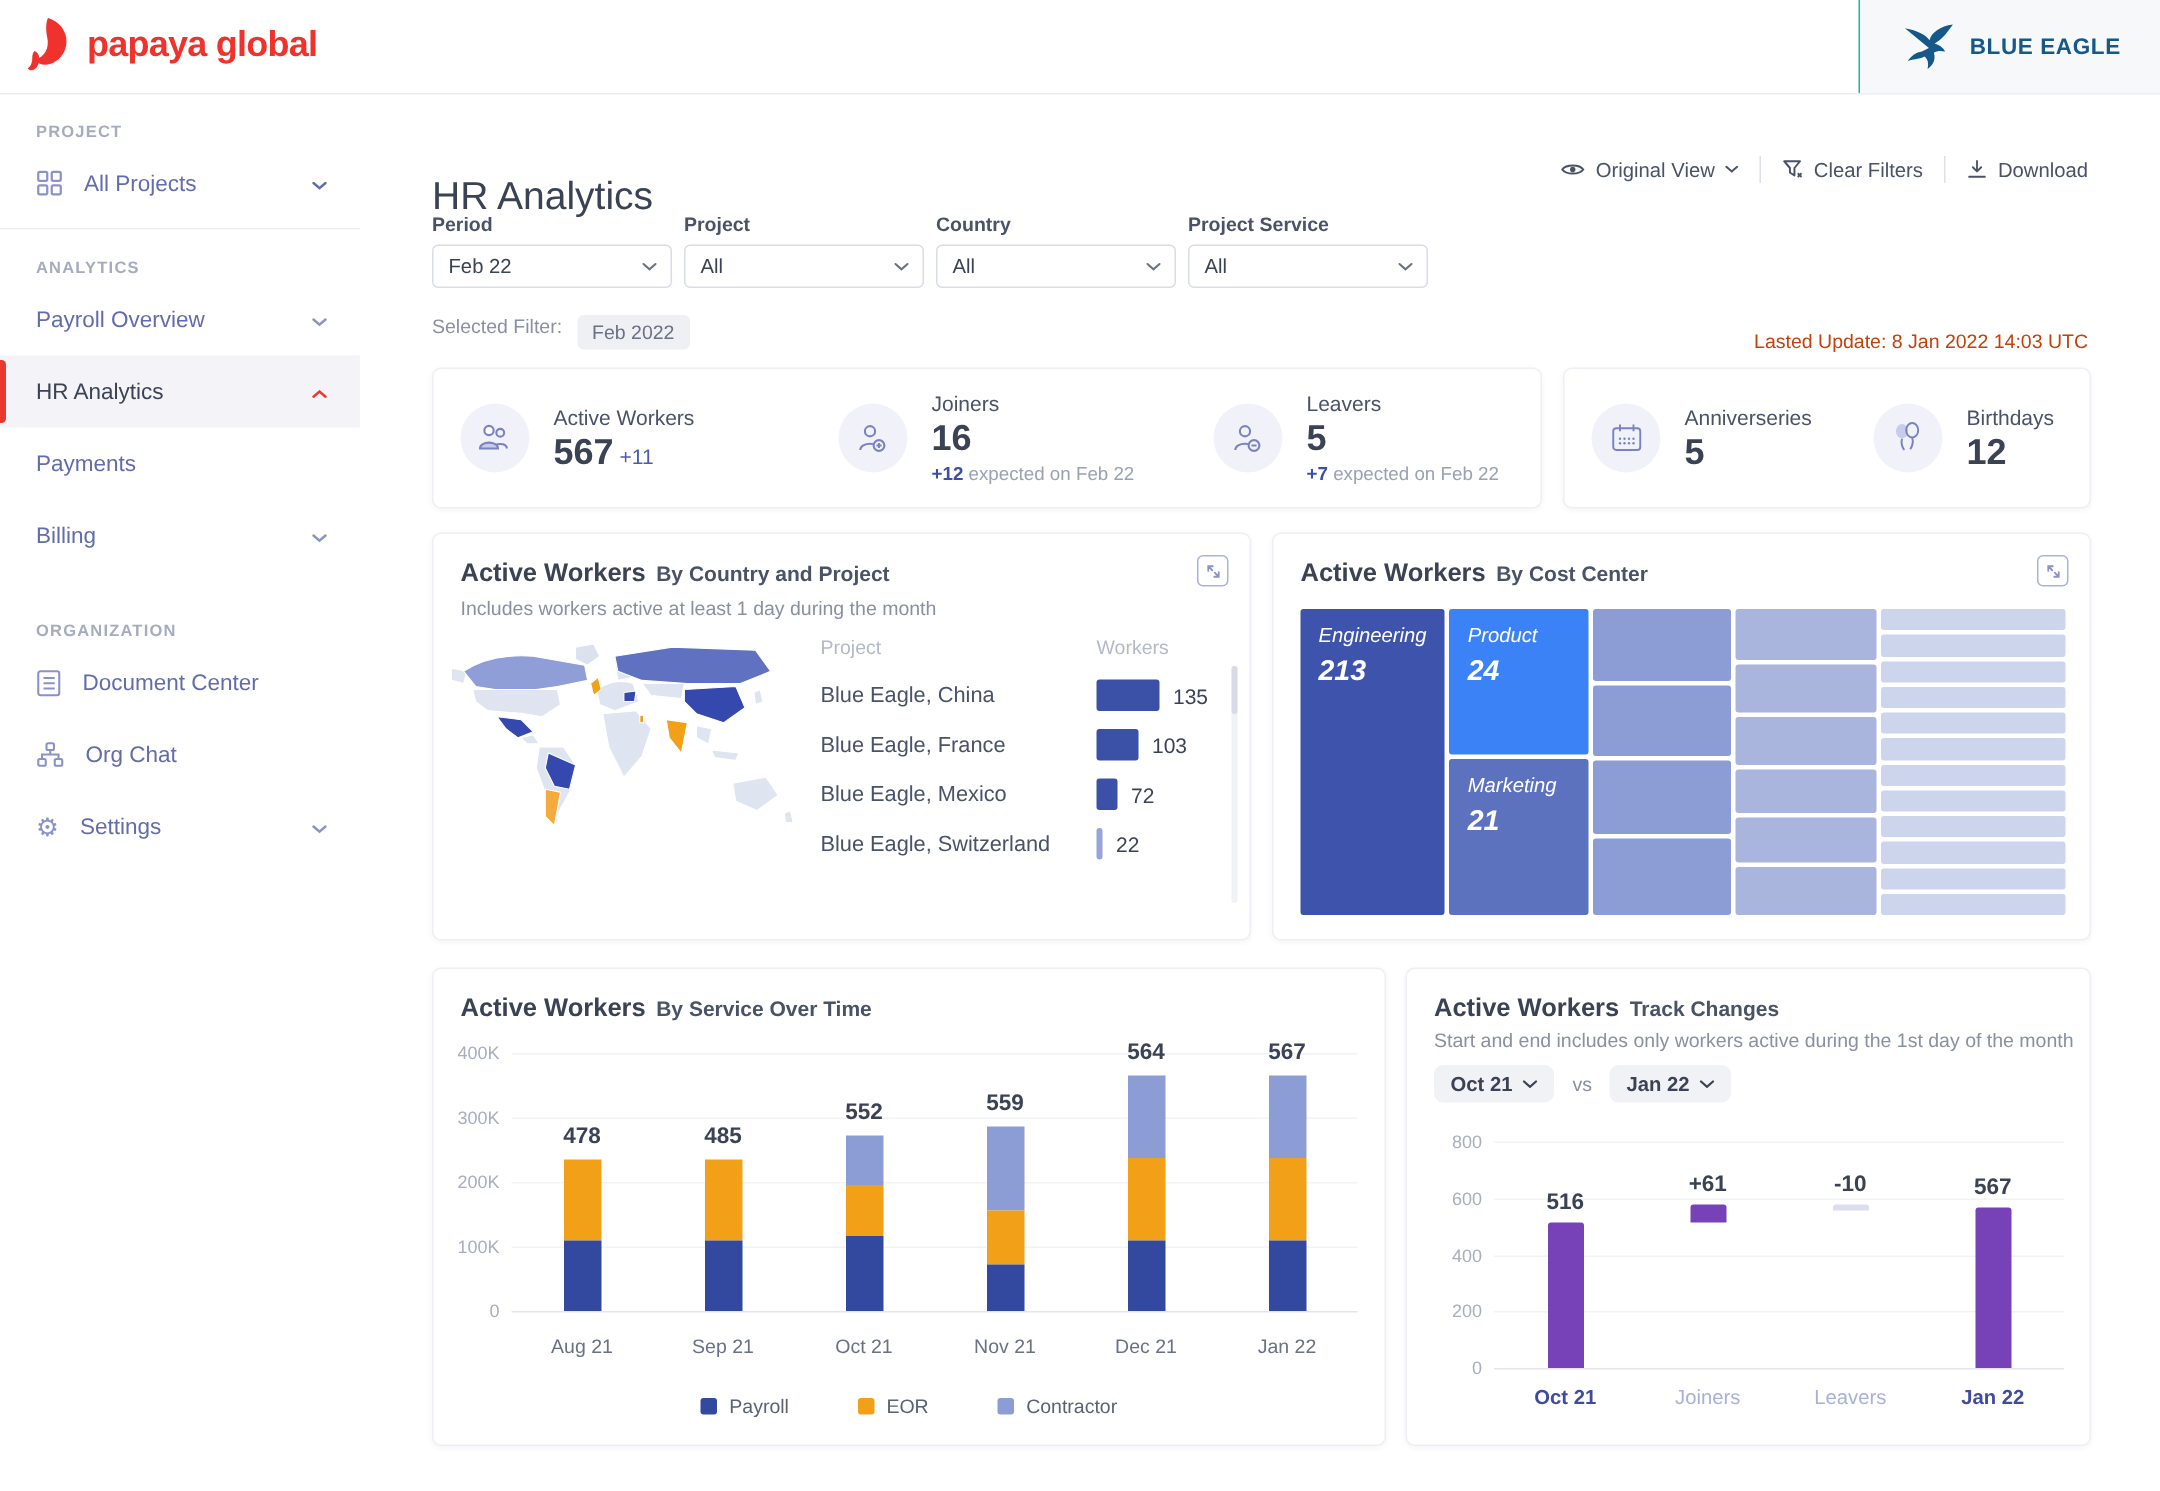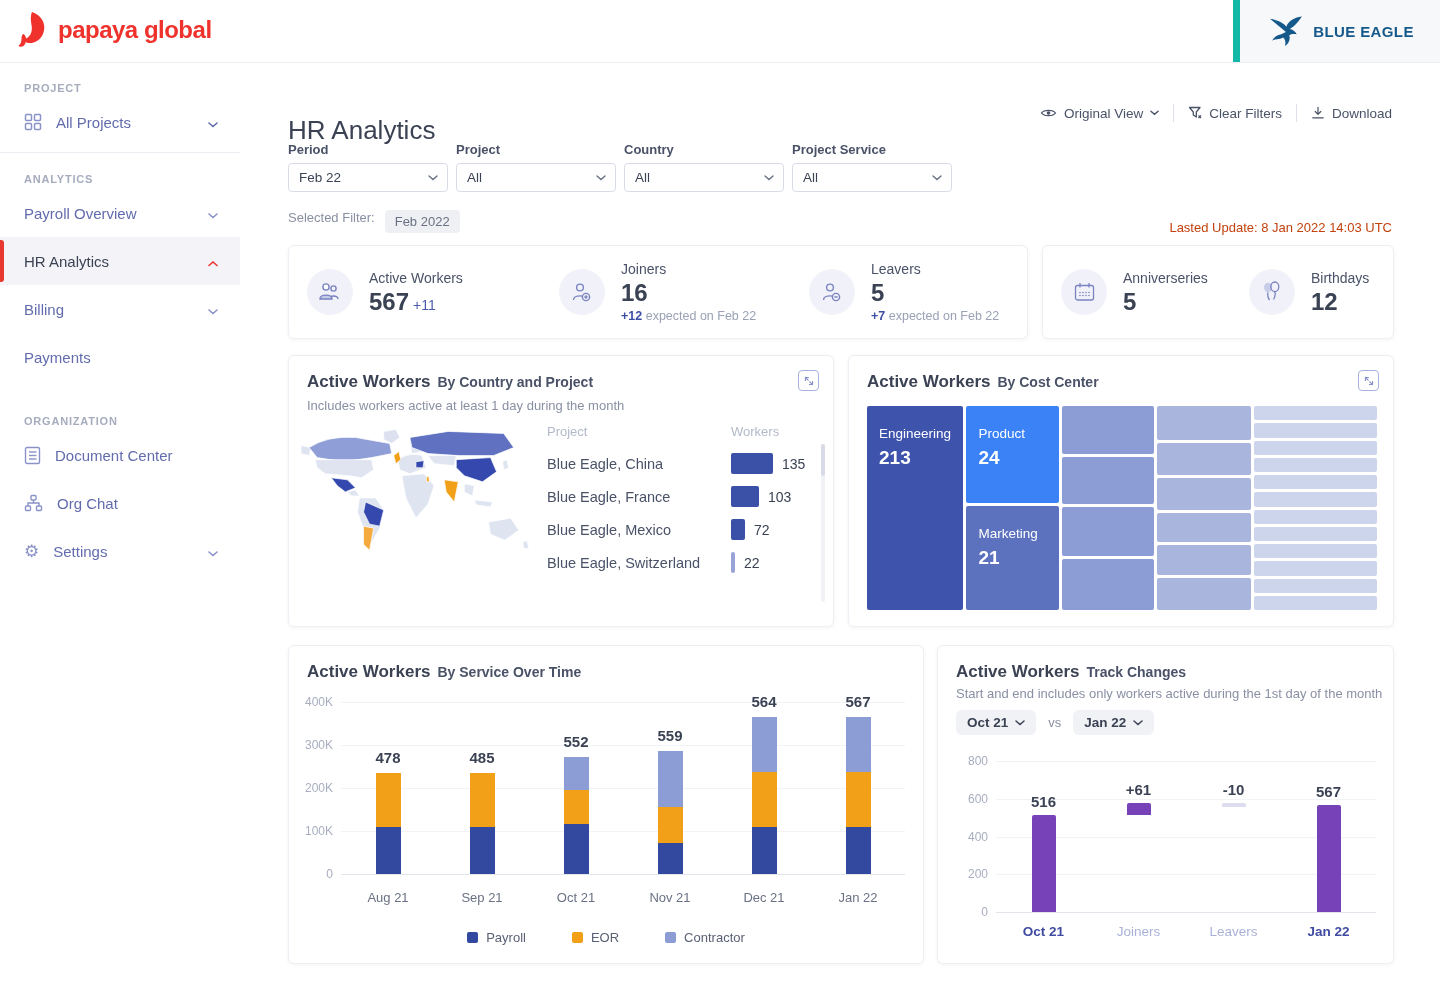--- a/index.html
+++ b/index.html
@@ -2,21 +2,21 @@
 <html><head>
 <meta charset="utf-8">
 <style>
   html,body{margin:0;padding:0;width:1440px;height:994px;overflow:hidden;
     font-family:"Liberation Sans","DejaVu Sans",sans-serif;background:#fff;color:#3A4254;}
   .app{position:relative;width:1440px;height:994px;}
   
   .topbar{position:absolute;left:0;top:0;width:1440px;height:62px;background:#fff;border-bottom:1px solid #EBEDF3;z-index:5;}
   .brand{position:absolute;left:16px;top:10px;display:flex;align-items:center;gap:8px;}
   .brand-text{font-size:24px;font-weight:700;color:#F0322D;letter-spacing:-0.5px;}
-  .client{position:absolute;right:0;top:0;width:200px;height:62px;background:#F7F8FA;border-left:7px solid #14b8a6;display:flex;align-items:center;justify-content:center;gap:9px;}
+  .client{position:absolute;right:0;top:0;width:200px;height:62px;background:#F7F8FA;border-left:1px solid #14b8a6;display:flex;align-items:center;justify-content:center;gap:9px;}
   .client-name{font-size:15px;font-weight:700;color:#15588A;letter-spacing:0.4px;}
   
   .sidebar{position:absolute;left:0;top:62px;width:240px;height:932px;background:#fff;border-right:1px solid #EBEDF3;}
   .sec-label{margin:20px 0 4px 24px;font-size:11px;font-weight:700;letter-spacing:0.8px;color:#A6ACBE;}
   .side-item{position:relative;height:48px;display:flex;align-items:center;padding-left:24px;font-size:15px;color:#626CAD;cursor:pointer;}
   .side-item .chev{position:absolute;right:22px;}
   .side-item.withicon{gap:14px;}
   .side-item.active{background:#F4F4F8;color:#3A4254;font-weight:500;}
   .side-item.active::before{content:"";position:absolute;left:0;top:3px;bottom:3px;width:4px;background:#E8382F;border-radius:0 3px 3px 0;}
   .side-divider{height:1px;background:#EBEDF3;margin:6px 0 0 0;}
@@ -61,21 +61,21 @@
   .cl-name{width:184px;font-size:14.5px;color:#4A5268;}
   .cl-bar{height:21px;border-radius:2px;}
   .cl-val{font-size:14px;font-weight:500;color:#3A4254;margin-left:9px;}
   .clist-scroll{position:absolute;right:8px;top:88px;width:4px;height:158px;background:#F1F2F6;border-radius:2px;}
   .clist-thumb{position:absolute;top:0;left:0;width:4px;height:32px;background:#D8DBE6;border-radius:2px;}
   
   .cost-card{left:608px;top:293px;width:544px;height:270px;}
   .treemap{position:absolute;left:18px;top:50px;right:16px;bottom:16px;display:flex;gap:3px;}
   .tm-col{display:flex;flex-direction:column;gap:3px;}
   .tm-block{border-radius:2px;}
-  .tm-text{padding:20px 12px;color:#fff;}
+  .tm-text{padding:10px 12px;color:#fff;font-style:italic;}
   .tm-label{font-size:13.5px;margin-bottom:6px;}
   .tm-value{font-size:19px;font-weight:700;}
   
   .service-card{left:48px;top:583px;width:634px;height:317px;}
   .plot{position:absolute;}
   #sv-plot{left:52px;top:56px;right:18px;height:172px;}
   #tc-plot{left:58px;top:115px;width:380px;height:151px;}
   .gridline{position:absolute;left:0;right:0;height:1px;background:#F2F3F7;}
   .gridline.zero{background:#E3E5EC;}
   .ytick{position:absolute;right:0;font-size:12px;color:#A8AEC0;text-align:right;}
@@ -150,29 +150,29 @@
     </div>
     <div class="side-item active">
       <span>HR Analytics</span>
       <span class="chev">
         <svg width="10" height="6" viewBox="0 0 10 6" fill="none" stroke="#E8382F" stroke-width="1.6" stroke-linecap="round">
             <polyline points="1,4.5 5,1 9,4.5"></polyline>
           </svg>
       </span>
     </div>
     <div class="side-item">
+      <span>Payments</span>
+    </div>
+    <div class="side-item">
       <span>Billing</span>
       <span class="chev">
         <svg width="10" height="6" viewBox="0 0 10 6" fill="none" stroke="#8A93C8" stroke-width="1.6" stroke-linecap="round">
             <polyline points="1,1 5,4.5 9,1"></polyline>
           </svg>
       </span>
-    </div>
-    <div class="side-item">
-      <span>Payments</span>
     </div>
 
     <div class="sec-label" style="margin-top:34px;">ORGANIZATION</div>
     <div class="side-item withicon">
       <svg width="17" height="19" viewBox="0 0 17 19" fill="none" stroke="#8A93C8" stroke-width="1.4">
         <rect x="1.5" y="1.5" width="14" height="16" rx="1.5"></rect>
         <line x1="5" y1="6" x2="12.5" y2="6"></line>
           <line x1="5" y1="9.5" x2="12.5" y2="9.5"></line>
           <line x1="5" y1="13" x2="12.5" y2="13"></line>
       </svg>

